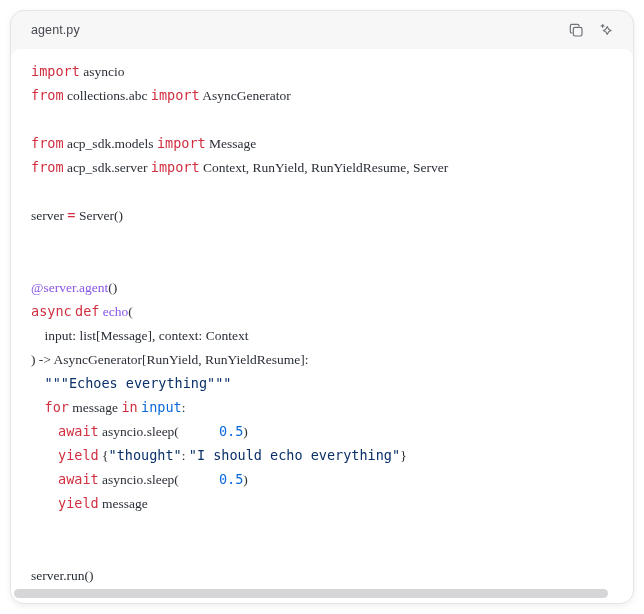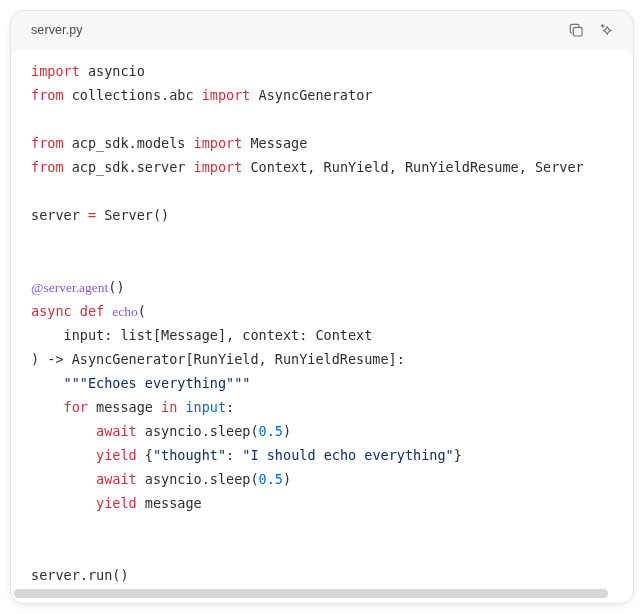--- a/index.html
+++ b/index.html
@@ -39,41 +39,41 @@
     font-family: "DejaVu Sans Mono", "Liberation Mono", monospace;
     font-size: 13.5px; line-height: 24px;
     padding: 10px 0 0 20px;
     white-space: pre;
     color: var(--c-default, #2a2f36);
   }
   .code-line { height: 24px; }
 
   .tok-k { color: var(--c-keyword, #d12f3f); }
   .tok-o { color: var(--c-keyword, #d12f3f); }
-  .tok-d { color: var(--c-default, #2a2f36); }
+  .tok-d { color: var(--c-default, #2a2f36); font-family: Liberation Serif, serif; }
   .tok-s { color: var(--c-string, #0a3069); }
-  .tok-n { color: var(--c-number, #0969da); }
+  .tok-n { color: var(--c-number, #0969da); margin-left: 40px; }
   .tok-b { color: var(--c-number, #0969da); }
   .tok-p { color: var(--c-purple, #8957e5); font-family: Liberation Serif, serif; }
 
   .h-scrollbar-thumb {
     position: absolute; left: 3px; right: 25px; bottom: 5px; height: 9px;
     background: var(--c-thumb, #d6d6d9);
     border-radius: 5px;
     cursor: default;
   }
 </style>
 </head>
 <body>
 
 <div class="page">
   <div class="card">
 
     <div class="card-header">
-      <span class="file-name">server.py</span>
+      <span class="file-name">agent.py</span>
       <div class="header-actions">
         <button class="icon-btn" title="">
           <span>
             <svg width="16" height="16" viewBox="0 0 24 24" fill="none" stroke="currentColor" stroke-width="1.8" stroke-linecap="round" stroke-linejoin="round">
               <rect x="8" y="8" width="13" height="13" rx="2.5"></rect>
               <path d="M16 4.5v-0.5a2 2 0 0 0-2-2H5a2 2 0 0 0-2 2v9a2 2 0 0 0 2 2h0.5" transform="translate(0.5,1.5)"></path>
             </svg>
           </span>
         </button>
         <button class="icon-btn" title="">

